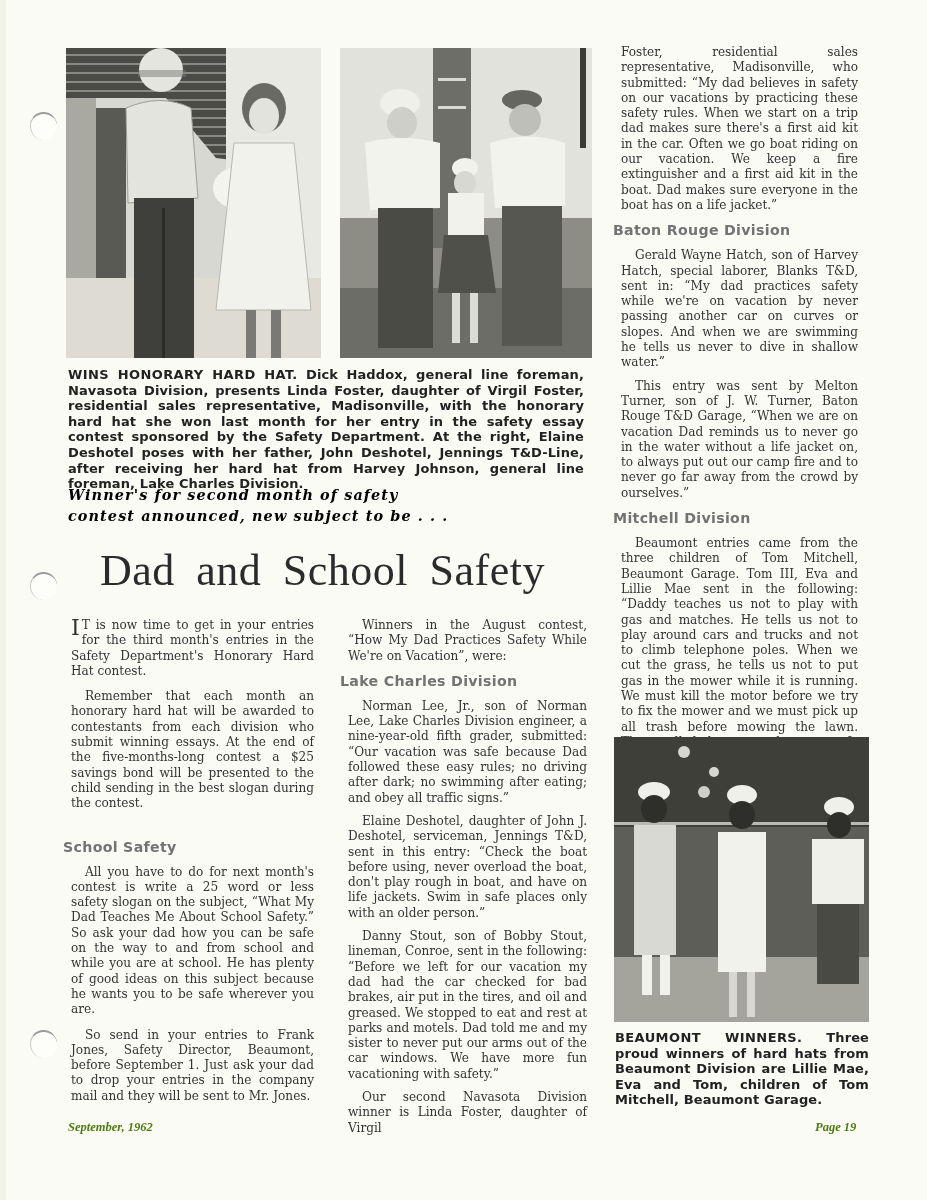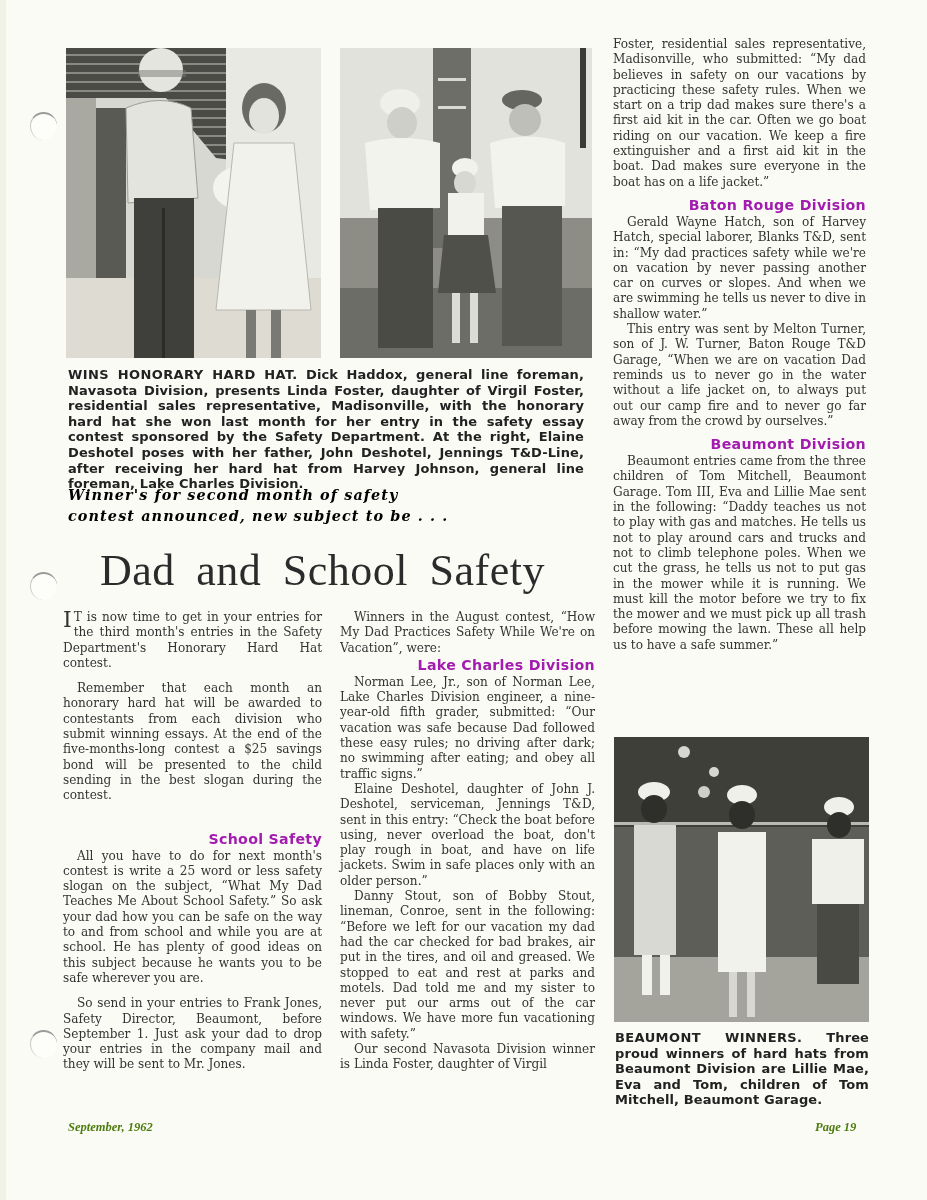--- a/index.html
+++ b/index.html
@@ -22,25 +22,25 @@
   .caption {
     position: absolute; font-family: "DejaVu Sans", "Liberation Sans", sans-serif;
     font-weight: bold; font-size: 13px; line-height: 15.6px; color: #222;
     text-align: justify; letter-spacing: 0.1px;
   }
   .caption .lead { letter-spacing: 0.4px; }
   .col {
     position: absolute; font-size: 12.1px; line-height: 15.3px; color: #333;
     text-align: justify; hyphens: manual;
   }
-  .col p { margin: 0; text-indent: 14px; }
+  .col p { margin: 8px; text-indent: 14px; }
   .col p.gap { margin-top: 10px; }
   .col h3 {
     font-family: "DejaVu Sans", "Liberation Sans", sans-serif;
-    font-size: 14.2px; font-weight: bold; text-align: right; color: #a21caf;
+    font-size: 14.2px; font-weight: bold; text-align: left; color: #737373;
     margin: 0; line-height: 19px; letter-spacing: 0.3px;
   }
   .kicker {
     position: absolute; left: 68px; top: 484px;
     font-family: "DejaVu Serif", "Liberation Serif", serif;
     font-style: italic; font-weight: bold; font-size: 14.4px; line-height: 21px;
     color: #000000; letter-spacing: 1.1px;
   }
   .headline {
     position: absolute; left: 100px; top: 545px;
@@ -125,21 +125,21 @@
 <div class="caption" style="left:68px; top:367px; width:516px;">
   <span class="lead">WINS HONORARY HARD HAT.</span>
   <span>Dick Haddox, general line foreman, Navasota Division, presents Linda Foster, daughter of Virgil Foster, residential sales representative, Madisonville, with the honorary hard hat she won last month for her entry in the safety essay contest sponsored by the Safety Department. At the right, Elaine Deshotel poses with her father, John Deshotel, Jennings T&amp;D-Line, after receiving her hard hat from Harvey Johnson, general line foreman, Lake Charles Division.</span>
 </div>
 
 <div class="col" style="left:613px; top:37px; width:253px;">
   <p style="text-indent:0">Foster, residential sales representative, Madisonville, who submitted: “My dad believes in safety on our vacations by practicing these safety rules. When we start on a trip dad makes sure there's a first aid kit in the car. Often we go boat riding on our vacation. We keep a fire extinguisher and a first aid kit in the boat. Dad makes sure everyone in the boat has on a life jacket.”</p>
   <h3 style="margin-top:6px">Baton Rouge Division</h3>
   <p>Gerald Wayne Hatch, son of Harvey Hatch, special laborer, Blanks T&amp;D, sent in: “My dad practices safety while we're on vacation by never passing another car on curves or slopes. And when we are swimming he tells us never to dive in shallow water.”</p>
   <p>This entry was sent by Melton Turner, son of J. W. Turner, Baton Rouge T&amp;D Garage, “When we are on vacation Dad reminds us to never go in the water without a life jacket on, to always put out our camp fire and to never go far away from the crowd by ourselves.”</p>
-  <h3 style="margin-top:6px">Beaumont Division</h3>
+  <h3 style="margin-top:6px">Mitchell Division</h3>
   <p>Beaumont entries came from the three children of Tom Mitchell, Beaumont Garage. Tom III, Eva and Lillie Mae sent in the following: “Daddy teaches us not to play with gas and matches. He tells us not to play around cars and trucks and not to climb telephone poles. When we cut the grass, he tells us not to put gas in the mower while it is running. We must kill the motor before we try to fix the mower and we must pick up all trash before mowing the lawn. These all help us to have a safe summer.”</p>
 </div>
 
 <div class="kicker">
   <div>Winner's for second month of safety</div>
   <div>contest announced, new subject to be . . .</div>
 </div>
 <div class="headline">Dad and School Safety</div>
 
 <div class="col" style="left:63px; top:610px; width:259px;">

